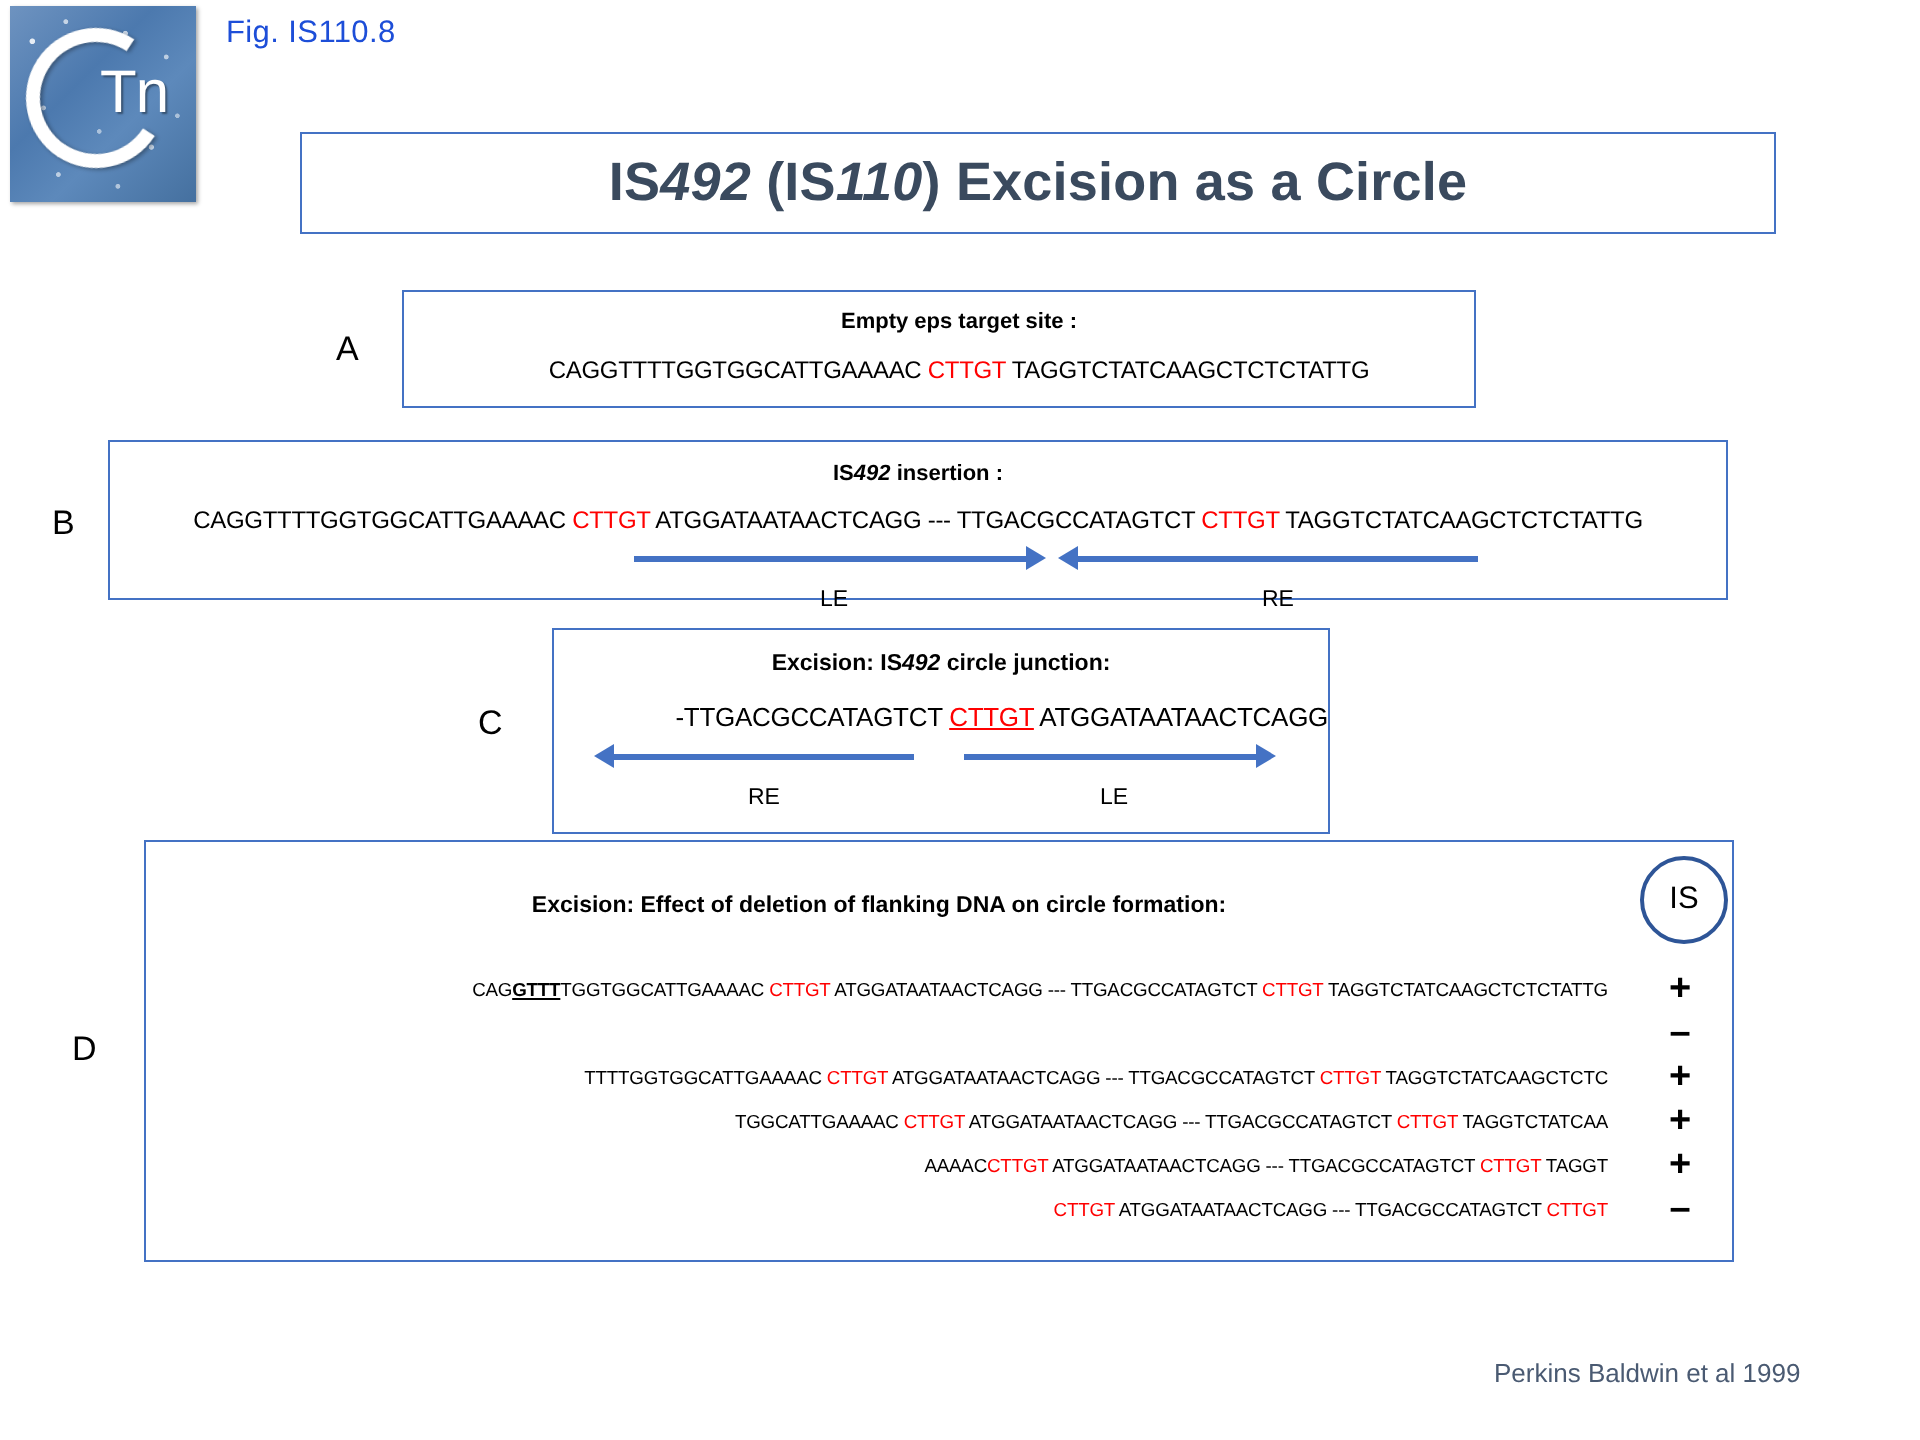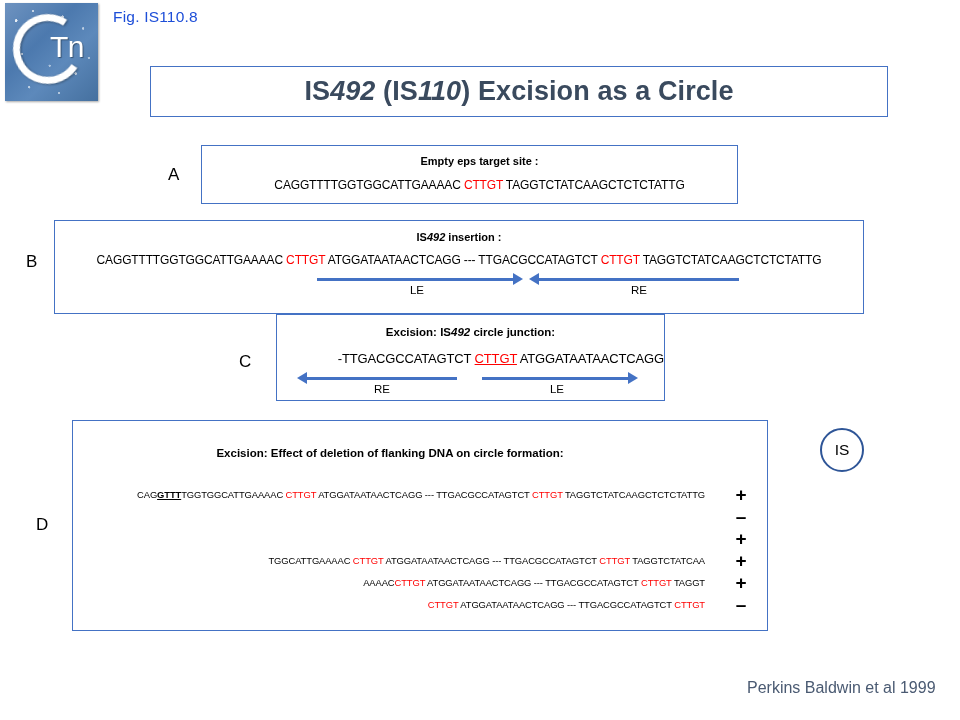--- a/index.html
+++ b/index.html
@@ -125,21 +125,21 @@
   .red-u { color: #ff0000; text-decoration: underline; }
   .bold-u { font-weight: bold; text-decoration: underline; }
 
   
   #panel-a { left: 201px; top: 145px; width: 537px; height: 59px; padding-left: 20px; }
   #label-a { left: 168px; top: 165px; }
   #panel-a .panel-heading { margin-top: 9px; }
   #panel-a .seq-line { text-align: center; margin-top: 11px; font-size: 12px; }
 
   
-  #panel-b { left: 54px; top: 220px; width: 810px; height: 94px; }
+  #panel-b { left: 54px; top: 220px; width: 810px; height: 80px; }
   #label-b { left: 26px; top: 252px; }
   #panel-b .panel-heading { margin-top: 10px; }
   #panel-b .seq-line { text-align: center; margin-top: 10px; font-size: 12px; }
 
   .arrow-row {
     position: relative;
     height: 30px;
     margin-top: 2px;
   }
   .arrow-line {
@@ -152,34 +152,34 @@
     position: absolute;
     width: 0; height: 0;
     top: 4px;
     border-top: 6px solid transparent;
     border-bottom: 6px solid transparent;
   }
   .arrow-head.right { border-left: 10px solid #4472c4; }
   .arrow-head.left  { border-right: 10px solid #4472c4; }
   .arrow-label {
     position: absolute;
-    top: 15px;
+    top: 25px;
     font-size: 11.5px;
     color: #000;
     text-align: center;
   }
 
   
-  #panel-c { left: 276px; top: 314px; width: 389px; height: 87px; }
+  #panel-c { left: 276px; top: 314px; width: 389px; height: 103px; }
   #label-c { left: 239px; top: 352px; font-weight: 400; }
   #panel-c .panel-heading { margin-top: 11px; font-size: 11.5px; }
   #panel-c .seq-line { text-align: right; margin-top: 13px; font-size: 13px; }
 
   
-  #panel-d { left: 72px; top: 420px; width: 696px; height: 211px; }
+  #panel-d { left: 72px; top: 420px; width: 795px; height: 211px; }
   #label-d { left: 36px; top: 515px; }
   #panel-d .panel-heading { margin-top: 26px; font-size: 11.5px; padding-right: 60px; }
 
   #d-rows {
     position: absolute;
     left: 0; right: 0;
     top: 62px;
   }
   .d-row {
     position: relative;
@@ -221,21 +221,21 @@
     font-size: 15.5px;
     color: #000;
     z-index: 5;
   }
 
   
   #credit {
     position: absolute;
     left: 747px;
     top: 679px;
-    font-size: 16px;
+    font-size: 13px;
     color: #4a5a72;
     white-space: nowrap;
   }
 </style>
 </head>
 <body>
 
 <div id="logo">
   <div class="cring"></div>
   <div class="tn">Tn</div>
@@ -286,20 +286,21 @@
   <div class="panel-heading">Excision: Effect of deletion of flanking DNA on circle formation:</div>
   <div id="d-rows">
       <div class="d-row">
         <div class="seq d-seq"><span>CAG</span><span class="bold-u">GTTT</span><span>TGGTGGCATTGAAAAC </span><span class="red">CTTGT</span><span> ATGGATAATAACTCAGG --- TTGACGCCATAGTCT </span><span class="red">CTTGT</span><span> TAGGTCTATCAAGCTCTCTATTG</span></div>
         <div class="d-sign">+</div>
       </div>
       <div class="d-row">
         <div class="d-sign">–</div>
       </div>
       <div class="d-row">
+        <div class="seq d-seq"><span>TTTTGGTGGCATTGAAAAC </span><span class="red">CTTGT</span><span> ATGGATAATAACTCAGG --- TTGACGCCATAGTCT </span><span class="red">CTTGT</span><span> TAGGTCTATCAAGCTCTC</span></div>
         <div class="d-sign">+</div>
       </div>
       <div class="d-row">
         <div class="seq d-seq"><span>TGGCATTGAAAAC </span><span class="red">CTTGT</span><span> ATGGATAATAACTCAGG --- TTGACGCCATAGTCT </span><span class="red">CTTGT</span><span> TAGGTCTATCAA</span></div>
         <div class="d-sign">+</div>
       </div>
       <div class="d-row">
         <div class="seq d-seq"><span>AAAAC</span><span class="red">CTTGT</span><span> ATGGATAATAACTCAGG --- TTGACGCCATAGTCT </span><span class="red">CTTGT</span><span> TAGGT</span></div>
         <div class="d-sign">+</div>
       </div>

